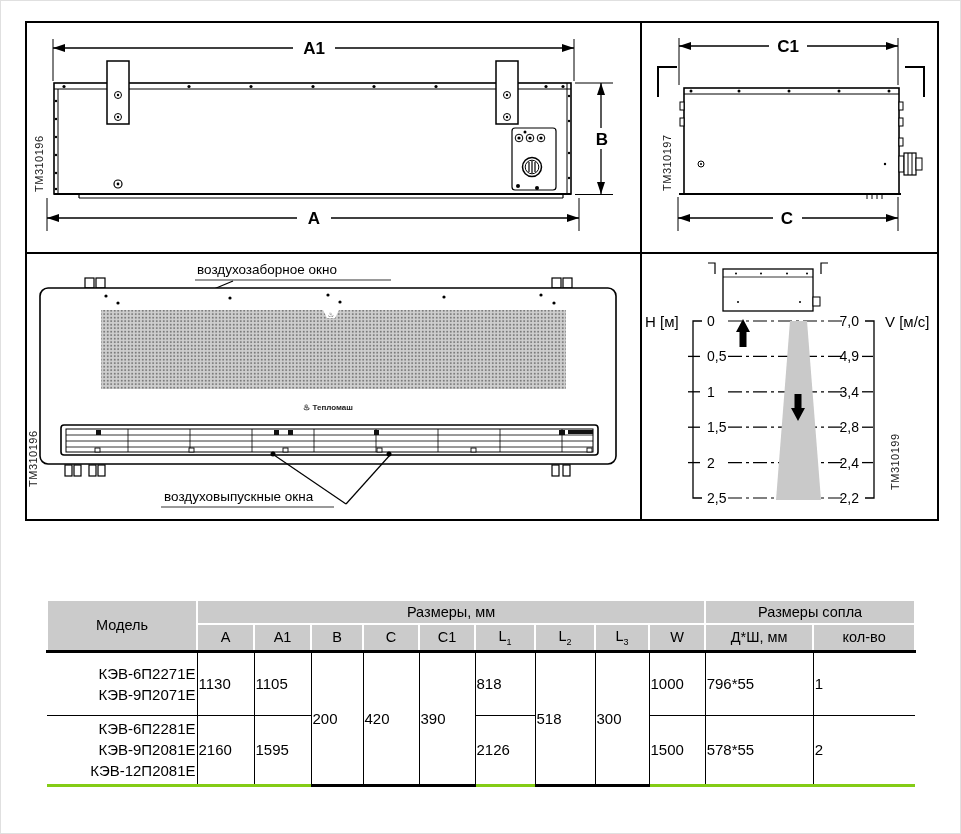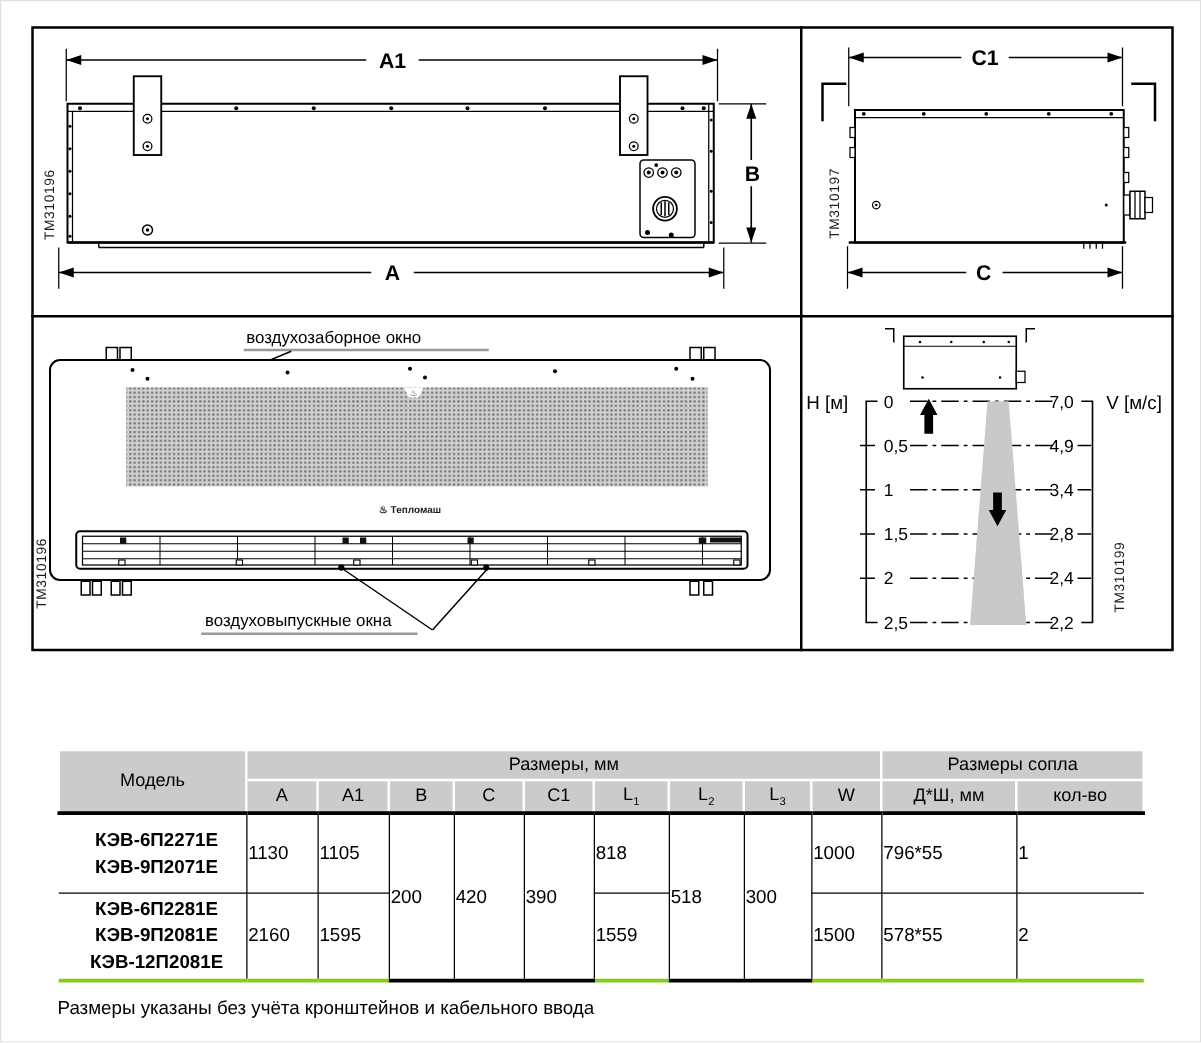--- a/index.html
+++ b/index.html
@@ -20,21 +20,21 @@
   
   .dim-table{left:45px;top:598px;width:868px;border-collapse:collapse;table-layout:fixed;}
   .dim-table thead td{background:#cbcbcb;border:2.5px solid #fff;text-align:center;
        font-size:14.5px;padding:3px 0;}
   .dim-table tbody td{border:1px solid #000;text-align:left;font-size:15px;background:#fff;}
   .dim-table tbody td:first-child{border-left:none;}
   .dim-table tbody td:last-child{border-right:none;}
   .dim-table tbody tr:first-child td{border-top:3px solid #000;}
   .dim-table tbody tr:last-child td{border-bottom:3px solid #84cc16;}
   .dim-table tbody td[rowspan]{border-bottom:3px solid #000;}
-  .dim-table .model{text-align:center;padding-left:8px;white-space:pre-line;line-height:1.4;font-weight:bold;}
+  .dim-table .model{text-align:right;padding-left:8px;white-space:pre-line;line-height:1.4;}
   .dim-table sub{font-size:9px;}
   .row1{height:64px;}
   .row2{height:70px;}
   .footnote{left:45px;top:797px;font-size:15px;}
 </style>
 </head>
 <body>
 
 <div class="page">
 
@@ -426,23 +426,22 @@
         <td>1000</td>
         <td>796*55</td>
         <td>1</td>
       </tr>
       <tr class="row2">
         <td class="model">КЭВ-6П2281Е
 КЭВ-9П2081Е
 КЭВ-12П2081Е</td>
         <td>2160</td>
         <td>1595</td>
-        <td>1559</td>
+        <td>2126</td>
         <td>1500</td>
         <td>578*55</td>
         <td>2</td>
       </tr>
     </tbody>
   </table>
 
-  <div class="abs footnote">Размеры указаны без учёта кронштейнов и кабельного ввода</div>
 
 </div>
 
 </body></html>

